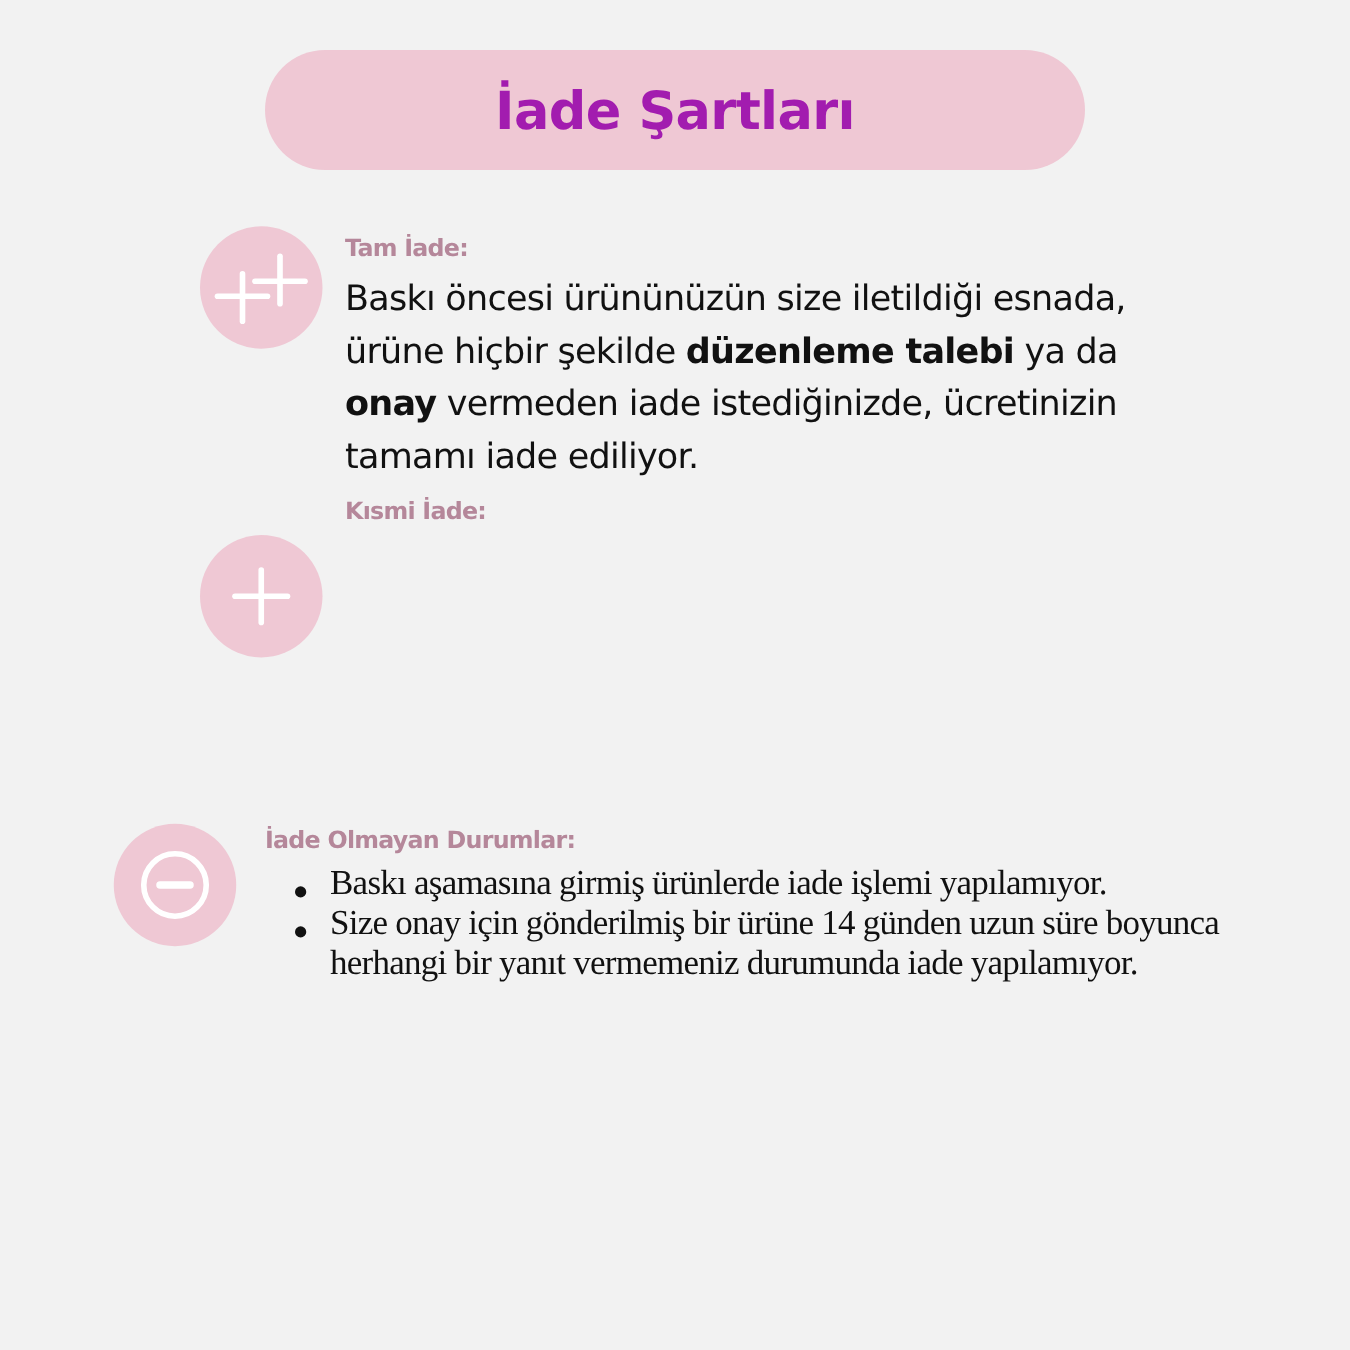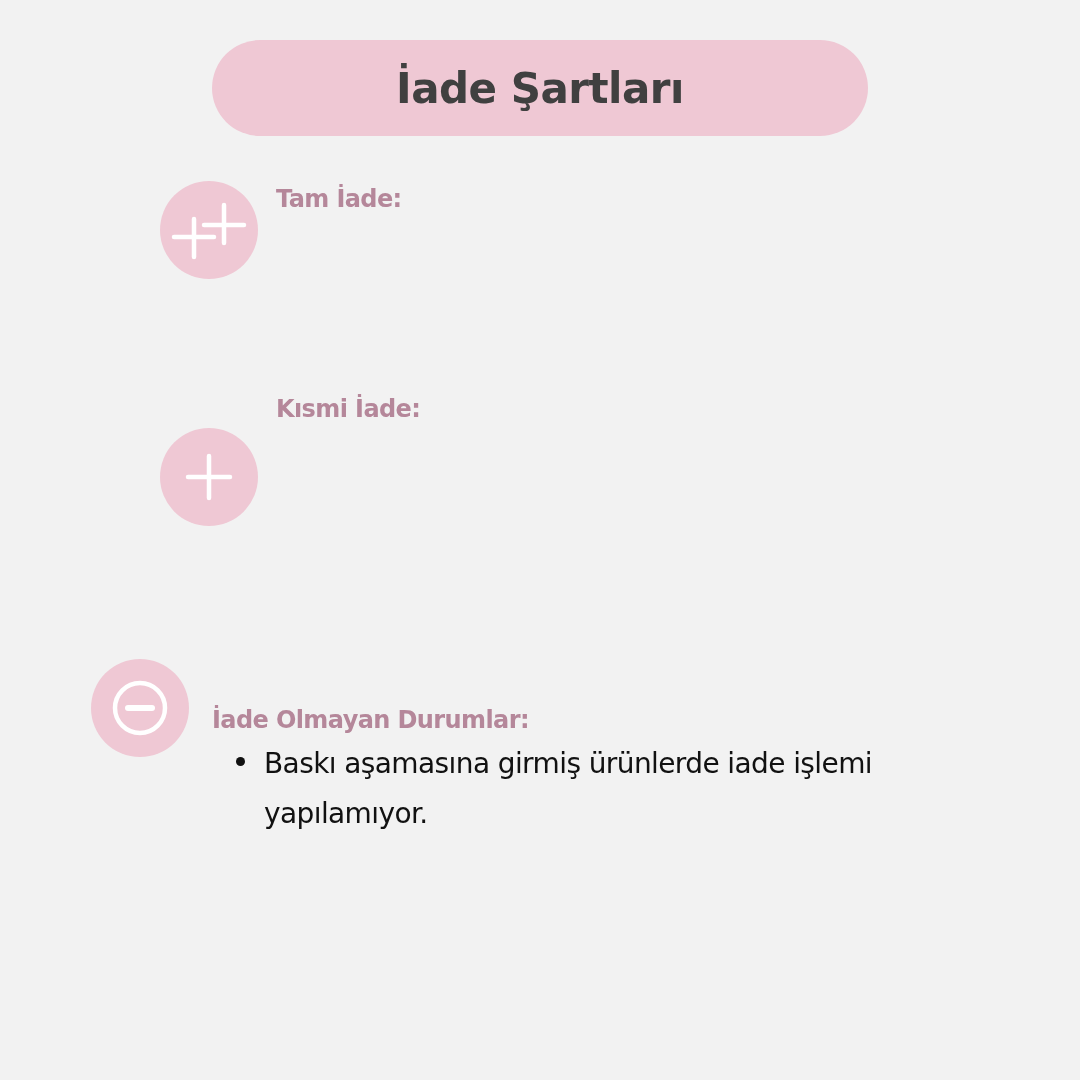--- a/index.html
+++ b/index.html
@@ -16,54 +16,55 @@
       left: 212px; top: 40px;
       width: 656px; height: 96px;
       border-radius: 48px;
       background: #efc8d4;
       display: flex; align-items: center; justify-content: center;
     }
     .title-pill h1 {
       margin: 0;
       font-size: 42px;
       font-weight: bold;
-      color: #404040;
+      color: #a21caf;
       letter-spacing: -0.5px;
     }
     .circle {
       position: absolute;
       width: 98px; height: 98px;
       border-radius: 50%;
       background: #efc8d4;
     }
     .circle svg { position: absolute; left: 0; top: 0; width: 98px; height: 98px; }
     .section {
       position: absolute;
       font-size: 28px;
       line-height: 42px;
       letter-spacing: -0.6px;
     }
     .section .heading {
       color: #b5879a;
       font-weight: bold;
-      font-size: 24px;
+      font-size: 19px;
       display: block;
       line-height: 38px;
     }
     .section .body-text { display: block; }
     .section b { font-weight: bold; }
     ul.bullets {
       margin: 0; padding: 0; list-style: none;
     }
     ul.bullets li {
       position: relative;
       padding-left: 52px;
       font-size: 28px;
-      line-height: 50px;
+      line-height: 32px;
       letter-spacing: -0.6px;
+      font-family: Liberation Serif, serif;
     }
     ul.bullets li::before {
       content: "";
       position: absolute;
       left: 24px; top: 18px;
       width: 9px; height: 9px;
       border-radius: 50%;
       background: #111111;
     }
   </style>
@@ -79,38 +80,40 @@
     <g stroke="#ffffff" stroke-width="4.5" stroke-linecap="round">
       <line x1="14" y1="56" x2="54" y2="56"></line>
       <line x1="34" y1="38" x2="34" y2="76"></line>
       <line x1="44" y1="44" x2="84" y2="44"></line>
       <line x1="64" y1="24" x2="64" y2="62"></line>
     </g>
   </svg>
 </div>
 <div class="section" style="left:276px; top:180px; width:690px;">
   <span class="heading">Tam İade:</span>
+  <span class="body-text"><span>Baskı öncesi ürününüzün size iletildiği esnada, ürüne hiçbir şekilde </span><b>düzenleme talebi</b><span> ya da </span><b>onay</b><span> vermeden iade istediğinizde, ücretinizin tamamı iade ediliyor.</span></span>
 </div>
 
 <div class="circle" style="left:160px; top:428px;">
   <svg viewBox="0 0 98 98">
     <g stroke="#ffffff" stroke-width="4.5" stroke-linecap="round">
       <line x1="28" y1="49" x2="70" y2="49"></line>
       <line x1="49" y1="28" x2="49" y2="70"></line>
     </g>
   </svg>
 </div>
 <div class="section" style="left:276px; top:390px; width:690px;">
   <span class="heading">Kısmi İade:</span>
 </div>
 
 <div class="circle" style="left:91px; top:659px;">
   <svg viewBox="0 0 98 98">
     <circle cx="49" cy="49" r="25" fill="none" stroke="#ffffff" stroke-width="4.5"></circle>
     <line x1="37" y1="49" x2="61" y2="49" stroke="#ffffff" stroke-width="6" stroke-linecap="round"></line>
   </svg>
 </div>
-<div class="section" style="left:212px; top:653px; width:780px;margin-top:48px;">
+<div class="section" style="left:212px; top:653px; width:780px;">
   <span class="heading">İade Olmayan Durumlar:</span>
   <ul class="bullets">
     <li>Baskı aşamasına girmiş ürünlerde iade işlemi yapılamıyor.</li>
+    <li>Size onay için gönderilmiş bir ürüne 14 günden uzun süre boyunca herhangi bir yanıt vermemeniz durumunda iade yapılamıyor.</li>
   </ul>
 </div>
 
 </body></html>

